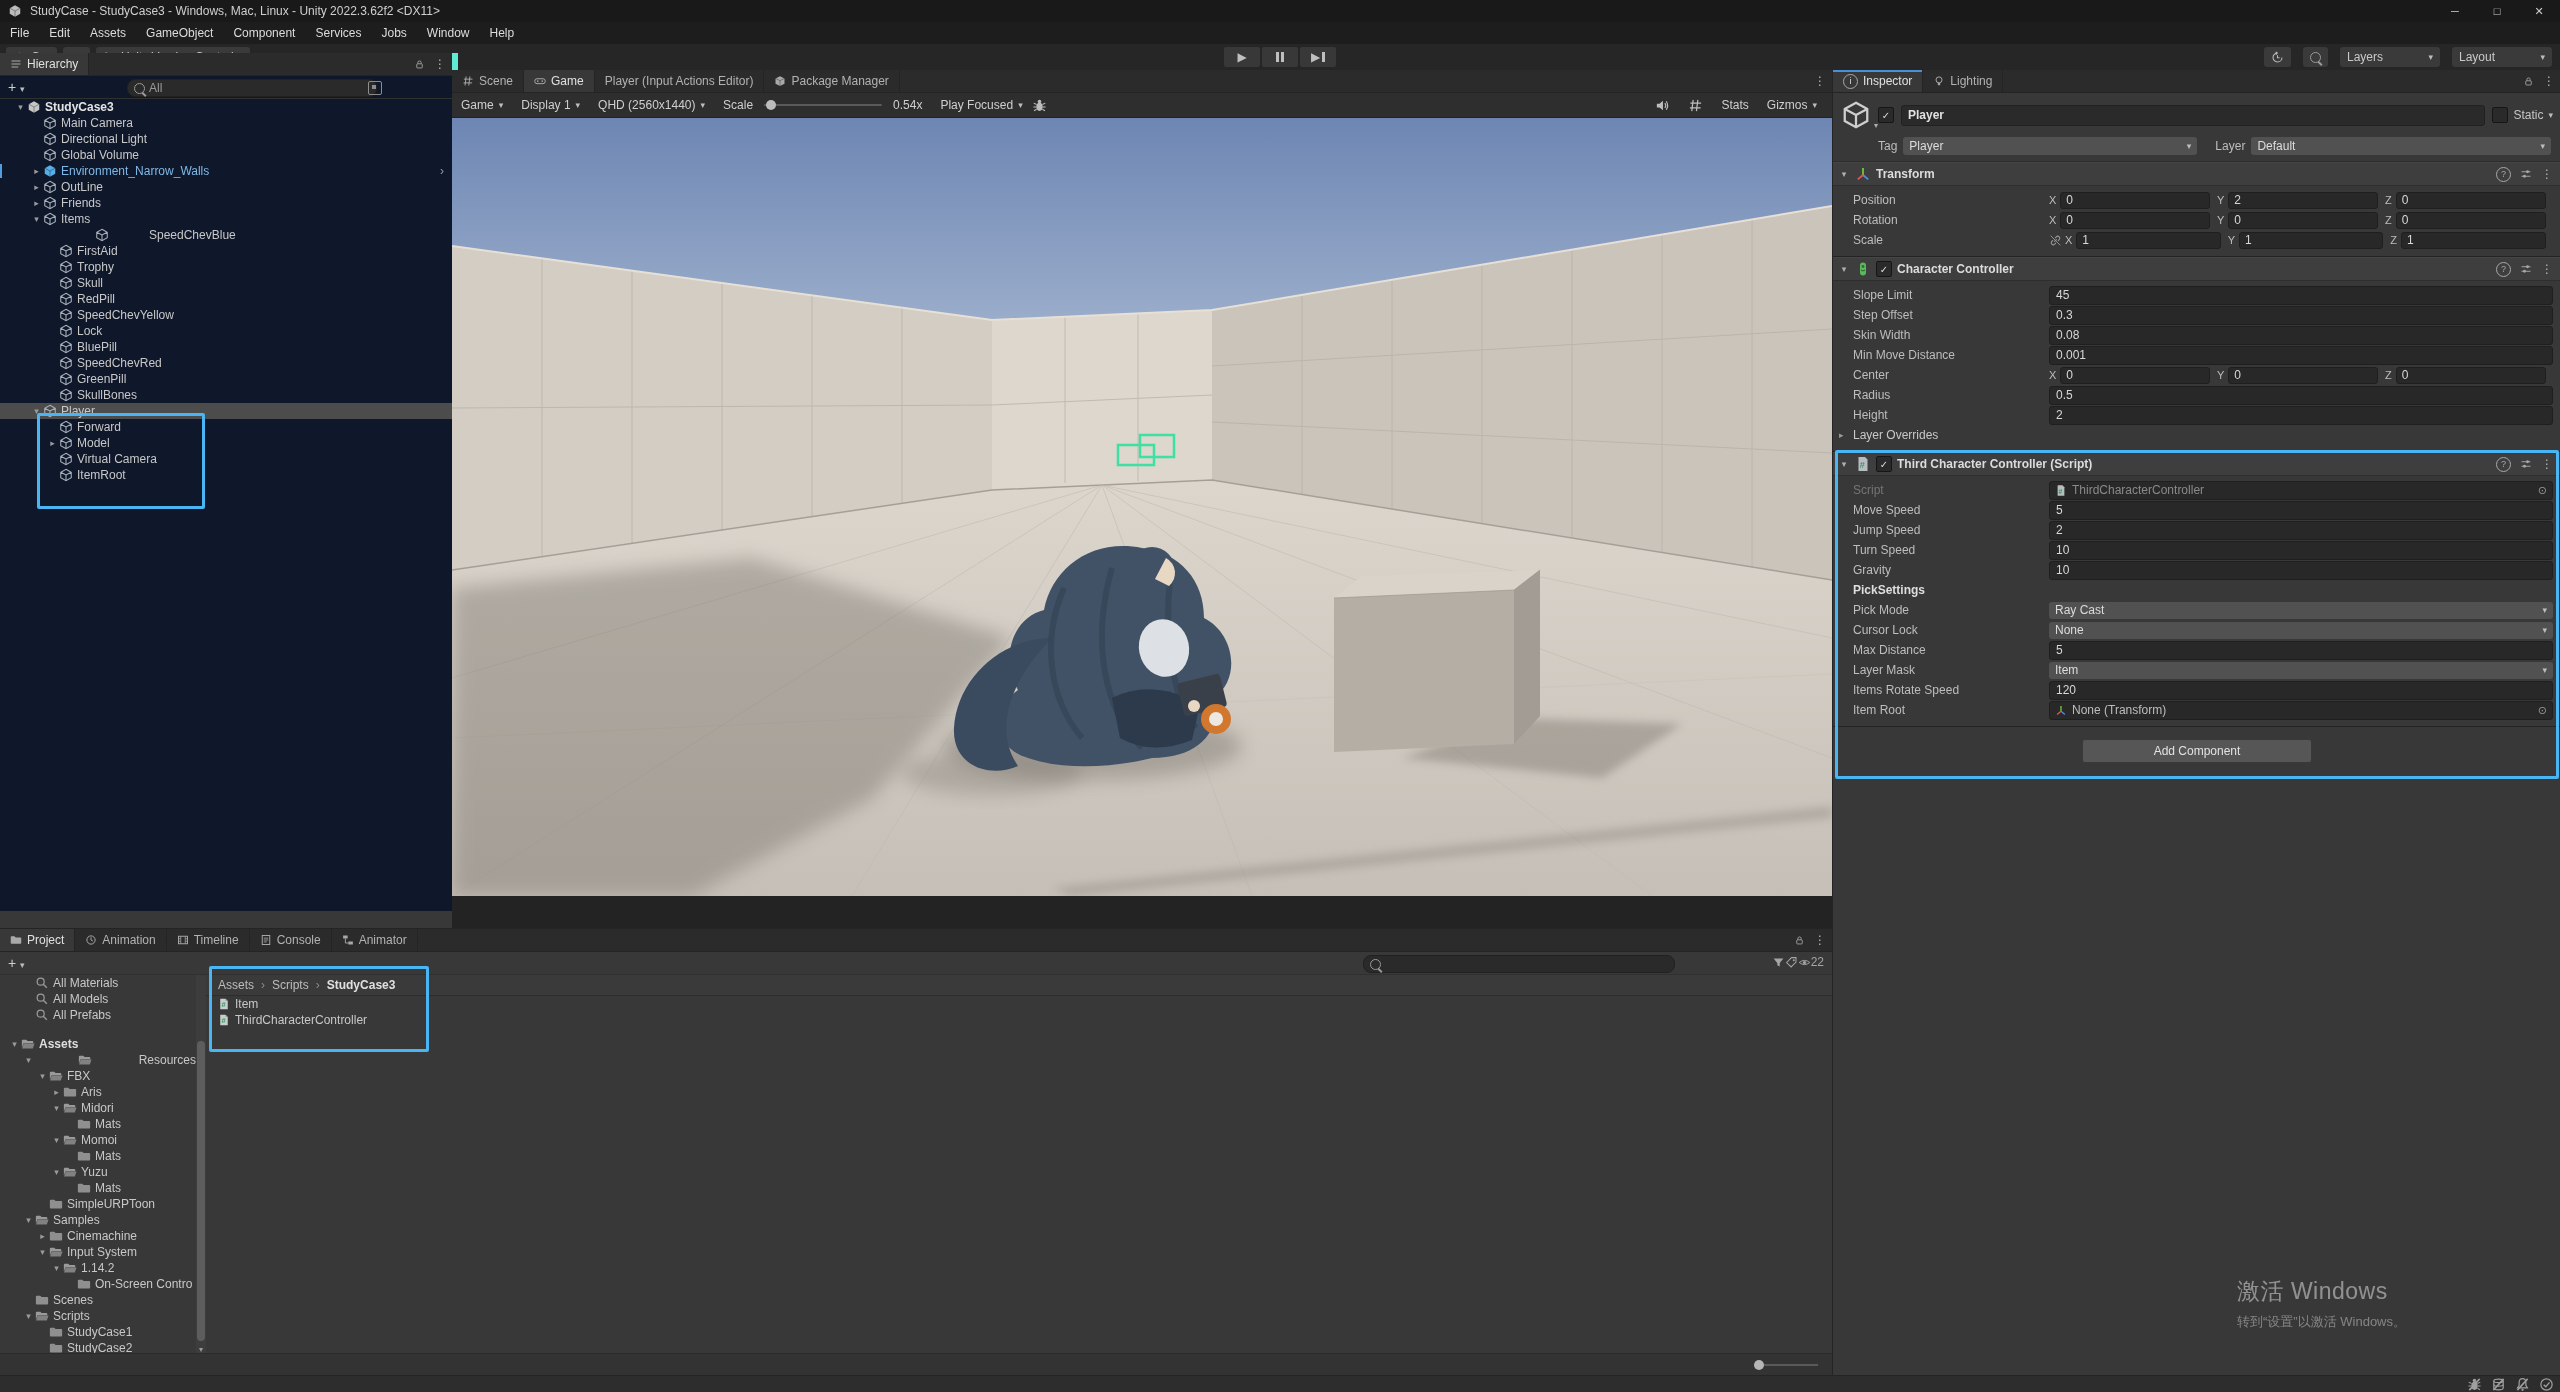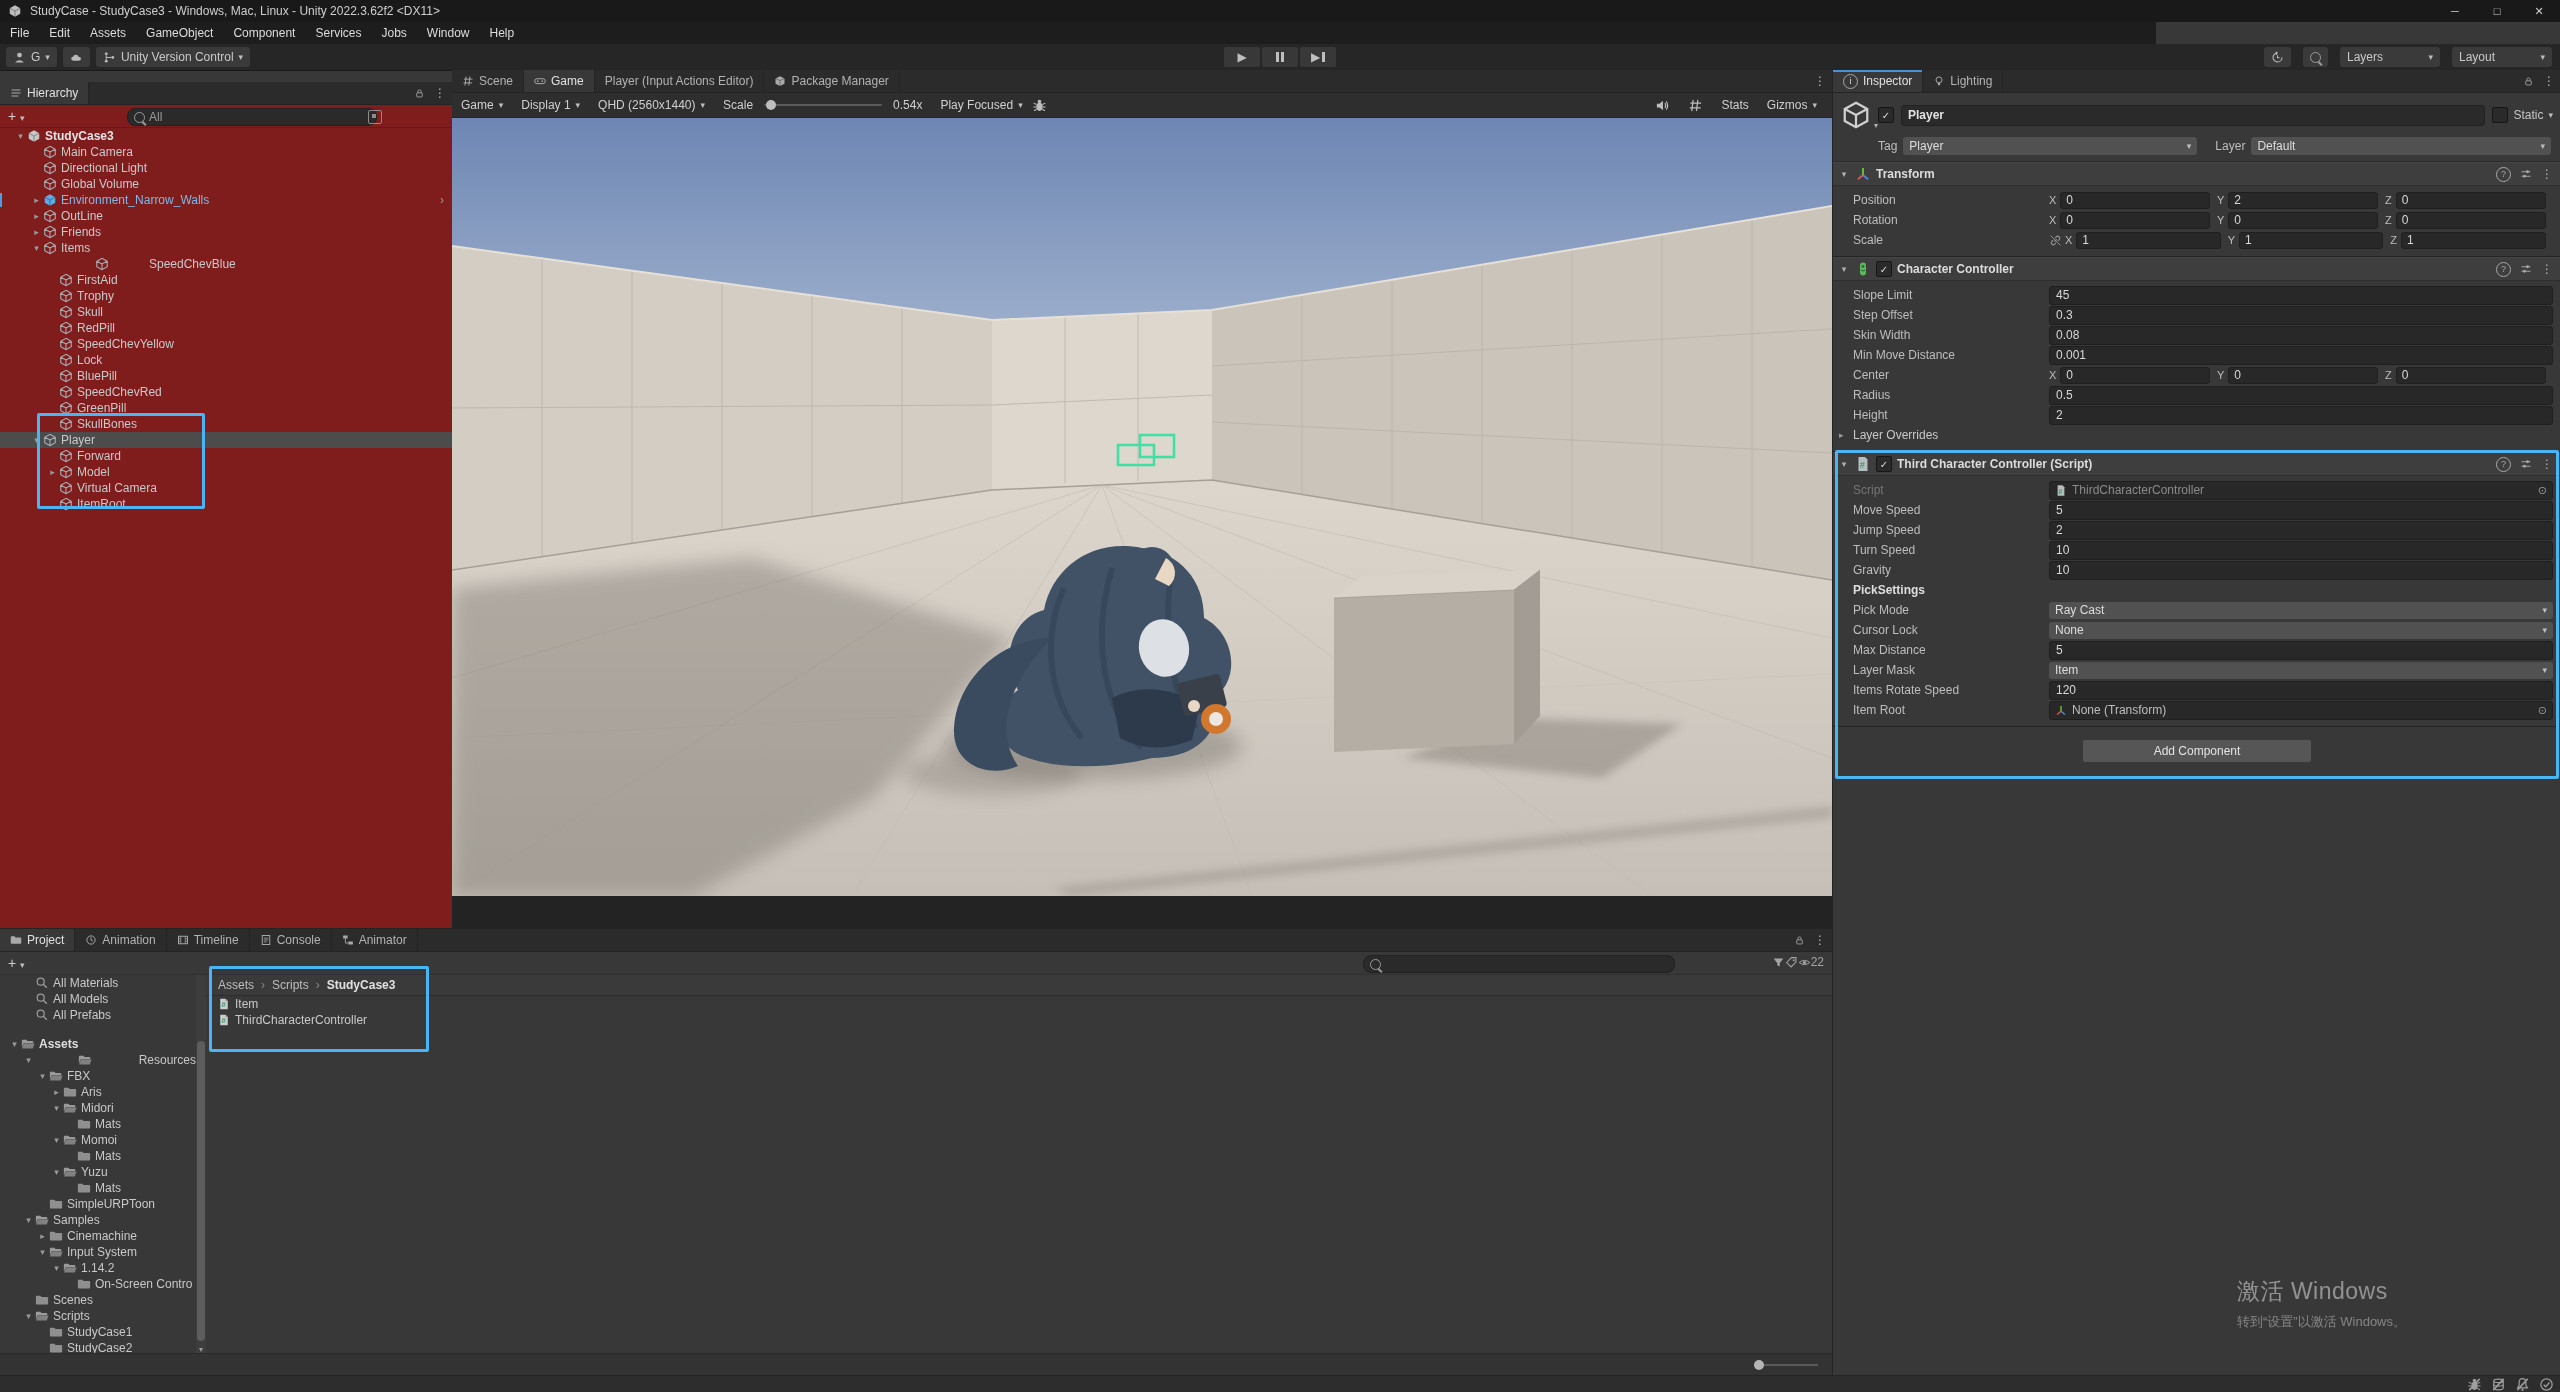--- a/index.html
+++ b/index.html
@@ -5,41 +5,41 @@
   html,body{margin:0;padding:0;background:#111;}
   #app{position:relative;width:2560px;height:1392px;background:#383838;overflow:hidden;
        font-family:"Liberation Sans","DejaVu Sans",sans-serif;font-size:12px;color:#c8c8c8;
        -webkit-font-smoothing:antialiased;}
   svg{display:block}
   
   .titlebar{position:absolute;left:0;top:0;width:2560px;height:22px;background:#191919;display:flex;align-items:center;color:#cfcfcf;}
   .titlebar .appico{width:14px;height:14px;margin:0 8px 0 8px;color:#bdbdbd}
   .winctls{position:absolute;right:0;top:0;display:flex}
   .winbtn{width:42px;height:22px;display:flex;align-items:center;justify-content:center;color:#cfcfcf;font-size:11px}
-  .menubar{position:absolute;left:0;top:22px;width:2156px;height:22px;background:#1d1d1d;display:flex;align-items:center;color:#dcdcdc}
+  .menubar{position:absolute;left:0;top:22px;width:2560px;height:22px;background:#1d1d1d;display:flex;align-items:center;color:#dcdcdc}
   .menubar .mitem{padding:0 10px;height:22px;display:flex;align-items:center}
   .maintoolbar{position:absolute;left:0;top:44px;width:2560px;height:26px;background:#262626;border-bottom:1px solid #191919;display:flex;align-items:center}
   .tbtn{height:20px;background:#3a3a3a;border-radius:3px;display:flex;align-items:center;gap:5px;padding:0 7px;margin-left:6px;color:#c9c9c9}
   .tbtn svg{width:13px;height:13px;color:#b9b9b9}
   .dd{font-size:9px;color:#bdbdbd}
   .playctl{position:absolute;left:50%;top:3px;transform:translateX(-50%);display:flex;gap:2px}
   .pbtn{width:36px;height:20px;background:#383838;border-radius:2px;display:flex;align-items:center;justify-content:center;color:#bfbfbf;gap:2px}
   .pbtn .bar{width:3px;height:10px;background:#bfbfbf;display:inline-block}
   .tbright{position:absolute;right:8px;top:3px;display:flex;gap:6px}
   
   .tabstrip{height:22px;background:#2b2b2b;display:flex;align-items:flex-end;position:relative;border-bottom:1px solid #242424}
   .tab{height:22px;display:flex;align-items:center;gap:5px;padding:0 10px;color:#b2b2b2;background:#2b2b2b;border-right:1px solid #242424;position:relative}
   .tab.active{background:#383838;color:#e0e0e0}
   .tab.active.bluetop::before{content:"";position:absolute;left:0;right:0;top:0;height:2px;background:#4a90d9}
   .tab svg{width:12px;height:12px;color:#a9a9a9}
   .striprights{position:absolute;right:6px;top:0;height:22px;display:flex;align-items:center;gap:9px;color:#a5a5a5}
   .striprights svg{width:11px;height:11px}
   .kebab{font-size:12px;color:#b5b5b5;letter-spacing:0}
   
-  .hierarchy{position:absolute;left:0;top:82px;width:452px;height:858px;background:#7f1d1d;border-right:1px solid #5eead4}
+  .hierarchy{position:absolute;left:0;top:53px;width:452px;height:858px;background:#0f172a;border-right:6px solid #5eead4}
   .paneltb{height:22px;display:flex;align-items:center;position:relative;border-bottom:1px solid #303030}
   .plus{color:#cfcfcf;font-size:14px;margin-left:8px}
   .searchbox{position:absolute;left:127px;top:3px;width:236px;height:16px;background:#2a2a2a;border:1px solid #212121;border-radius:8px;display:flex;align-items:center;padding:0 6px;color:#9a9a9a;gap:4px}
   .mag{width:9px;height:9px;border:1.4px solid #9a9a9a;border-radius:50%;position:relative;flex:none}
   .mag::after{content:"";position:absolute;left:8px;top:8px;width:5px;height:1.6px;background:#9a9a9a;transform:rotate(45deg);transform-origin:0 0}
   .sq-ico{position:absolute;left:368px;top:5px;width:12px;height:12px;border:1px solid #8d8d8d;border-radius:2px}
   .sq-ico::after{content:"";position:absolute;left:3px;top:3px;width:4px;height:4px;background:#8d8d8d}
   .tree{position:relative}
   .hrow,.prow{display:flex;align-items:center;height:16px;position:relative;white-space:nowrap}
   .arr{width:13px;flex:none;text-align:center;color:#9a9a9a;font-size:9px}

